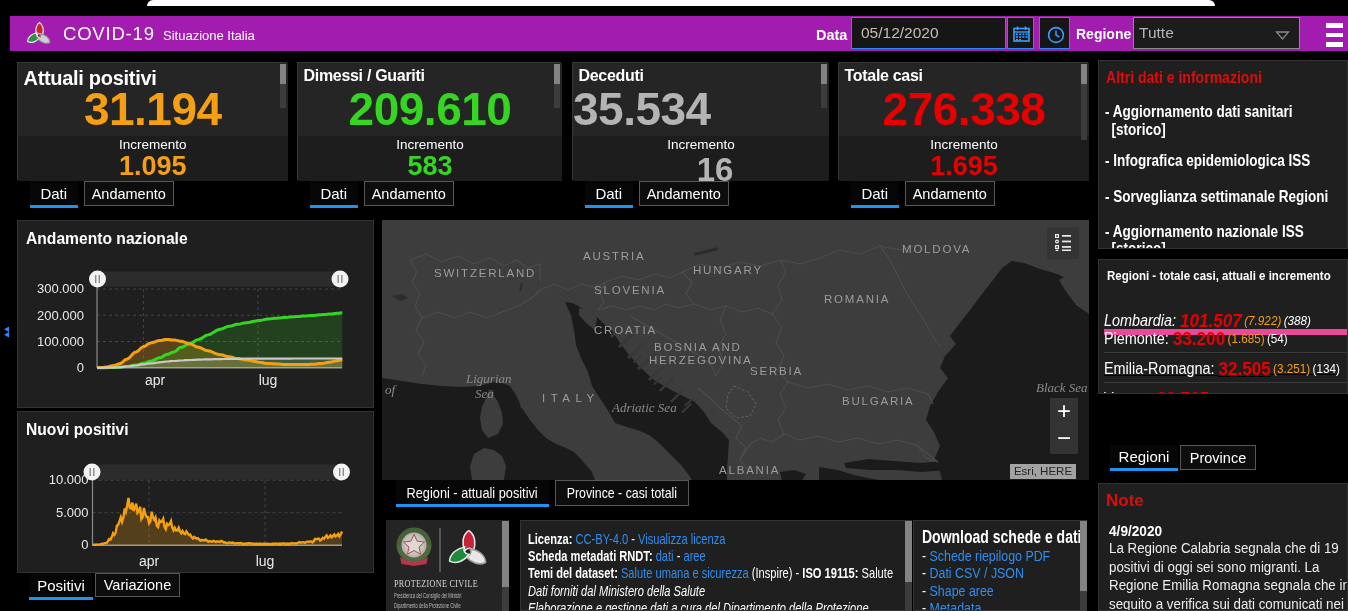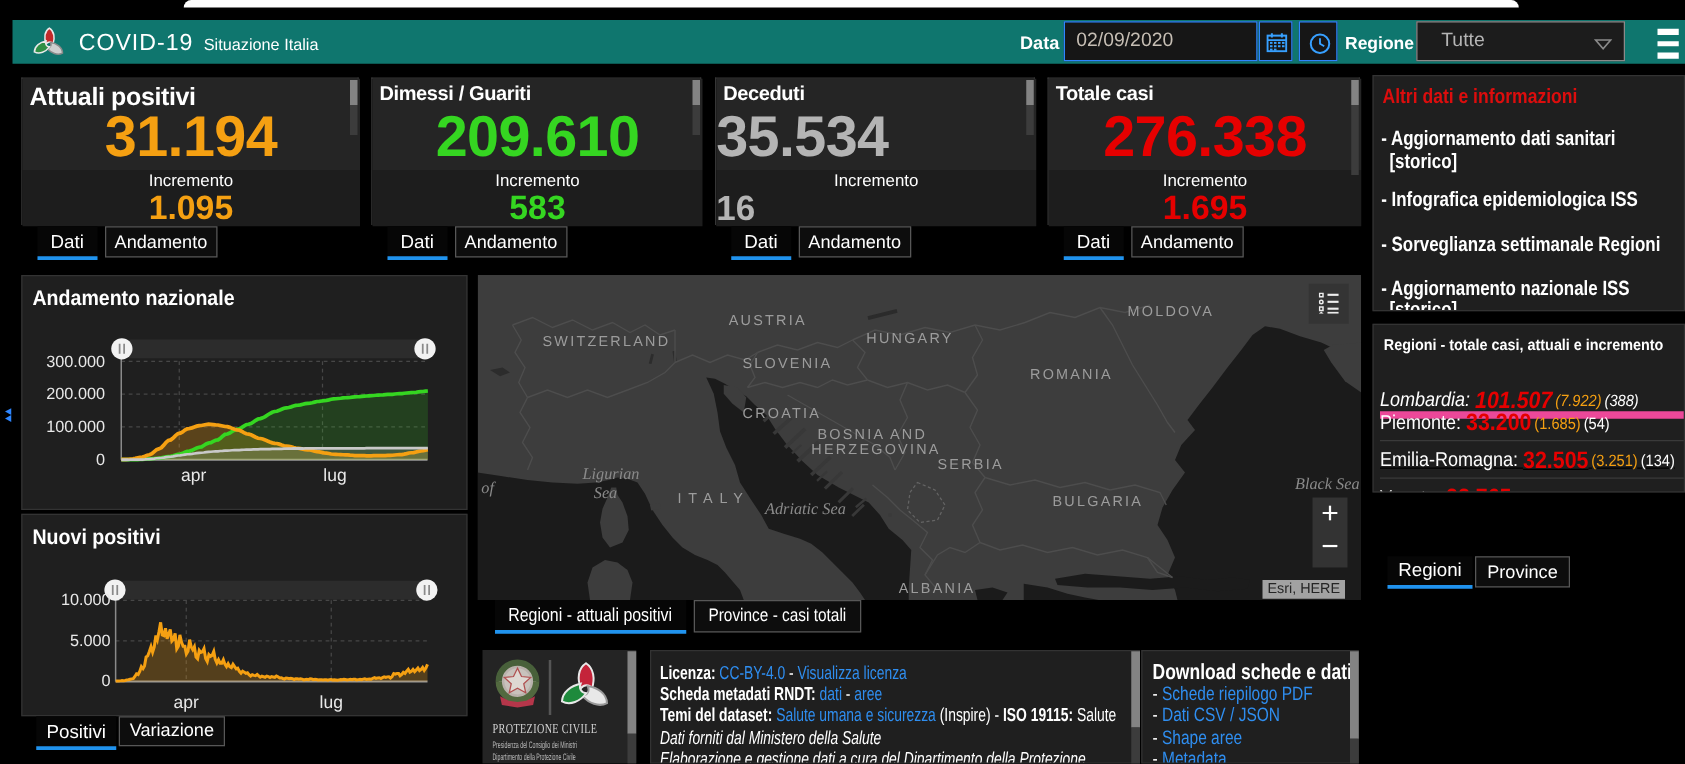--- a/index.html
+++ b/index.html
@@ -8,32 +8,32 @@
 .panel{background:#1f1f1f;border:1px solid #333;}
 .tab-a{background:#060606;color:#fff;border-bottom:3px solid #2093ee;display:flex;align-items:center;justify-content:center;font-size:15px;}
 .tab-i{background:#0d0d0d;color:#fff;border:1px solid #575757;display:flex;align-items:center;justify-content:center;font-size:14.5px;}
 .sb-thumb{background:#838383;}
 .sb-track{background:#3c3c3c;}
 </style></head>
 <body>
 <div id="stage">
 
 <div class="abs" style="left:147px;top:0;width:1068px;height:6px;background:#fdfdfd;border-radius:9px 9px 0 0;"></div>
-<div class="abs" style="left:10px;top:16px;width:1338px;height:35px;background:#0f766e;">
+<div class="abs" style="left:10px;top:16px;width:1338px;height:35px;background:#a21caf;">
 <svg class="abs" style="left:14px;top:3px;" width="30" height="30" viewBox="0 0 30 30">
 <g transform="translate(15,16.5)">
 <path d="M-2,-0.5 C-4,-5 -3.5,-10.5 0.5,-13 C4.5,-10.5 5,-5 3.5,-0.5 C2,-2.5 -0.5,-2.5 -2,-0.5 Z" fill="#c22a2a" stroke="#e8e8e8" stroke-width="1.2"></path>
 <path d="M-2,-0.5 C-4,-5 -3.5,-10.5 0.5,-13 C4.5,-10.5 5,-5 3.5,-0.5 C2,-2.5 -0.5,-2.5 -2,-0.5 Z" fill="#cfcfcf" stroke="#8a8a8a" stroke-width="1.2" transform="rotate(120)"></path>
 <path d="M-2,-0.5 C-4,-5 -3.5,-10.5 0.5,-13 C4.5,-10.5 5,-5 3.5,-0.5 C2,-2.5 -0.5,-2.5 -2,-0.5 Z" fill="#2f8f45" stroke="#e8e8e8" stroke-width="1.2" transform="rotate(240)"></path>
 </g>
       </svg>
 <div class="abs" style="left:53px;top:6.5px;font-size:18.5px;letter-spacing:0.8px;color:#fff;">COVID-19</div>
 <div class="abs" style="left:153px;top:12px;font-size:13px;color:#fff;">Situazione Italia</div>
 <div class="abs" style="left:806px;top:11px;font-size:14.5px;font-weight:bold;color:#fff;">Data</div>
-<div class="abs" style="left:841px;top:1px;width:155px;height:32px;border:1px solid #2e86ff;background:#161616;color:#c6beb4;font-size:15.5px;line-height:30px;padding-left:9px;">02/09/2020</div>
+<div class="abs" style="left:841px;top:1px;width:155px;height:32px;border:1px solid #2e86ff;background:#161616;color:#c6beb4;font-size:15.5px;line-height:30px;padding-left:9px;">05/12/2020</div>
 <div class="abs" style="left:997px;top:1px;width:27px;height:32px;border:1px solid #2e86ff;background:#161616;">
 <svg class="abs" style="left:4.5px;top:8px;" width="17" height="16" viewBox="0 0 17 16">
 <rect x="1" y="2.5" width="15" height="12.5" fill="none" stroke="#37a0ff" stroke-width="1.6"></rect>
 <line x1="4.5" y1="0.5" x2="4.5" y2="4" stroke="#37a0ff" stroke-width="1.6"></line>
 <line x1="12.5" y1="0.5" x2="12.5" y2="4" stroke="#37a0ff" stroke-width="1.6"></line>
 <line x1="1" y1="6" x2="16" y2="6" stroke="#37a0ff" stroke-width="1.4"></line>
 <g fill="#37a0ff">
 <rect x="3" y="7.5" width="2" height="1.6"></rect>
             <rect x="6.2" y="7.5" width="2" height="1.6"></rect>
             <rect x="9.4" y="7.5" width="2" height="1.6"></rect>
@@ -47,21 +47,21 @@
 </g>
         </svg>
       </div>
 <div class="abs" style="left:1029px;top:1px;width:31px;height:32px;border:1px solid #2e86ff;background:#161616;">
 <svg class="abs" style="left:6.5px;top:7.5px;" width="18" height="18" viewBox="0 0 18 18">
 <circle cx="9" cy="9" r="7.4" fill="none" stroke="#37a0ff" stroke-width="1.6"></circle>
 <path d="M9,4.5 L9,9 L12.4,11" fill="none" stroke="#37a0ff" stroke-width="1.5"></path>
 </svg>
       </div>
 <div class="abs" style="left:1066px;top:10px;font-size:14px;font-weight:bold;color:#fff;">Regione</div>
-<div class="abs" style="left:1123px;top:1px;width:167px;height:32px;border:1px solid #8a8a8a;background:#1c1c1c;color:#b5b5b5;font-size:15.5px;line-height:30px;padding-left:19px;">Tutte
+<div class="abs" style="left:1123px;top:1px;width:167px;height:32px;border:1px solid #8a8a8a;background:#1c1c1c;color:#b5b5b5;font-size:15.5px;line-height:30px;padding-left:5px;">Tutte
 <svg class="abs" style="right:9px;top:13px;" width="15" height="9" viewBox="0 0 15 9">
           <path d="M1.5,1 L13.5,1 L7.5,8 Z" fill="none" stroke="#8a8a8a" stroke-width="1.3"></path>
         </svg>
 </div>
 <div class="abs" style="left:1316px;top:7px;width:17px;height:22px;">
 <div class="abs" style="left:0;top:0;width:17px;height:4.5px;background:#fff;"></div>
 <div class="abs" style="left:0;top:9.5px;width:17px;height:4.5px;background:#fff;"></div>
 <div class="abs" style="left:0;top:19px;width:17px;height:4.5px;background:#fff;"></div>
 </div>
 </div>
@@ -92,21 +92,21 @@
 <div class="abs sb-track" style="left:256.0px;top:21px;width:6px;height:24px;"></div>
 </div>
 <div class="abs tab-a" style="left:310.0px;top:181px;width:47.5px;height:27px;">Dati</div>
 <div class="abs tab-i" style="left:363.5px;top:181px;width:90.5px;height:25px;">Andamento</div>
 <div class="abs" style="left:572.0px;top:62px;width:256.0px;height:118px;border:1px solid #363636;border-bottom:none;">
 <div class="abs" style="left:0;top:0;width:256.0px;height:73px;background:#252525;"></div>
 <div class="abs" style="left:0;top:73px;width:256.0px;height:45px;background:#1d1d1d;"></div>
 <div class="abs" style="left:5.5px;top:4px;font-size:16px;letter-spacing:-0.3px;font-weight:bold;color:#fff;">Deceduti</div>
 <div class="abs" style="left:0;top:19px;width:256.0px;text-align:left;font-size:46px;letter-spacing:-0.5px;font-weight:bold;color:#b4b4b4;">35.534</div>
 <div class="abs" style="left:0;top:74px;width:256.0px;text-align:center;font-size:13.5px;color:#fff;">Incremento</div>
-<div class="abs" style="left:0;top:88px;width:284px;text-align:left;font-size:28px;font-weight:bold;color:#b4b4b4;">16</div>
+<div class="abs" style="left:0;top:88px;width:284px;text-align:center;font-size:33px;font-weight:bold;color:#b4b4b4;">16</div>
 <div class="abs sb-thumb" style="left:248.0px;top:1px;width:6px;height:20px;"></div>
 <div class="abs sb-track" style="left:248.0px;top:21px;width:6px;height:24px;"></div>
 </div>
 <div class="abs tab-a" style="left:585.0px;top:181px;width:47.5px;height:27px;">Dati</div>
 <div class="abs tab-i" style="left:638.5px;top:181px;width:90.5px;height:25px;">Andamento</div>
 <div class="abs" style="left:838.0px;top:62px;width:250.0px;height:118px;border:1px solid #363636;border-bottom:none;">
 <div class="abs" style="left:0;top:0;width:250.0px;height:73px;background:#252525;"></div>
 <div class="abs" style="left:0;top:73px;width:250.0px;height:45px;background:#1d1d1d;"></div>
 <div class="abs" style="left:5.5px;top:4px;font-size:16px;letter-spacing:-0.3px;font-weight:bold;color:#fff;">Totale casi</div>
 <div class="abs" style="left:0;top:19px;width:250.0px;text-align:center;font-size:46px;letter-spacing:-0.5px;font-weight:bold;color:#e60000;">276.338</div>
@@ -162,20 +162,25 @@
         <div style="display:flex;align-items:center;height:29px;transform:scaleX(0.9);transform-origin:0 50%;">
           <span style="font-size:16px;color:#fff;">Toscana:&nbsp;</span>
           <span style="font-size:19px;font-weight:bold;color:#e60000;">12.292</span>
           <span style="font-size:13px;color:#f5a012;"> (1.889)</span>
           <span style="font-size:13px;color:#fff;"> (113)</span>
         </div>
       </div>
 </div>
 <div class="abs tab-a" style="left:1110px;top:445px;width:68px;height:26px;">Regioni</div>
 <div class="abs tab-i" style="left:1180px;top:445px;width:76px;height:25px;">Province</div>
+<div class="abs panel" style="left:1098px;top:483px;width:250px;height:128px;overflow:hidden;">
+<div class="abs" style="left:7px;top:7px;font-size:17px;font-weight:bold;color:#dc0d0d;">Note</div>
+<div class="abs" style="left:10px;top:38px;font-size:15.5px;font-weight:bold;color:#fff;transform:scaleX(0.88);transform-origin:0 0;">4/9/2020</div>
+<div class="abs" style="left:10px;top:55px;width:280px;font-size:15.5px;color:#ededed;line-height:18.5px;transform:scaleX(0.86);transform-origin:0 0;white-space:nowrap;">La Regione Calabria segnala che di 19<br>positivi di oggi sei sono migranti. La<br>Regione Emilia Romagna segnala che in<br>seguito a verifica sui dati comunicati nei</div>
+</div>
 <div class="abs panel" style="left:17px;top:220px;width:357px;height:187.5px;overflow:hidden;">
 <div class="abs" style="left:8px;top:8px;font-size:17px;font-weight:bold;color:#fff;transform:scaleX(0.92);transform-origin:0 0;white-space:nowrap;">Andamento nazionale</div>
 <svg class="abs" style="left:0;top:0;" width="357" height="187.5" viewBox="17 220 357 187.5">
 <rect x="96" y="270.5" width="252" height="15" rx="7.5" fill="#2c2c2c"></rect>
 <line x1="96" y1="288.0" x2="341" y2="288.0" stroke="#474747" stroke-width="1" stroke-dasharray="3,3"></line>
 <line x1="96" y1="314.25" x2="341" y2="314.25" stroke="#474747" stroke-width="1" stroke-dasharray="3,3"></line>
 <line x1="96" y1="340.5" x2="341" y2="340.5" stroke="#474747" stroke-width="1" stroke-dasharray="3,3"></line>
 <line x1="142.4" y1="288" x2="142.4" y2="366.8" stroke="#474747" stroke-width="1" stroke-dasharray="3,3"></line>
 <line x1="257.0" y1="288" x2="257.0" y2="366.8" stroke="#474747" stroke-width="1" stroke-dasharray="3,3"></line>
 <line x1="96" y1="282" x2="96" y2="366.8" stroke="#8a8a8a" stroke-width="1.2"></line>

